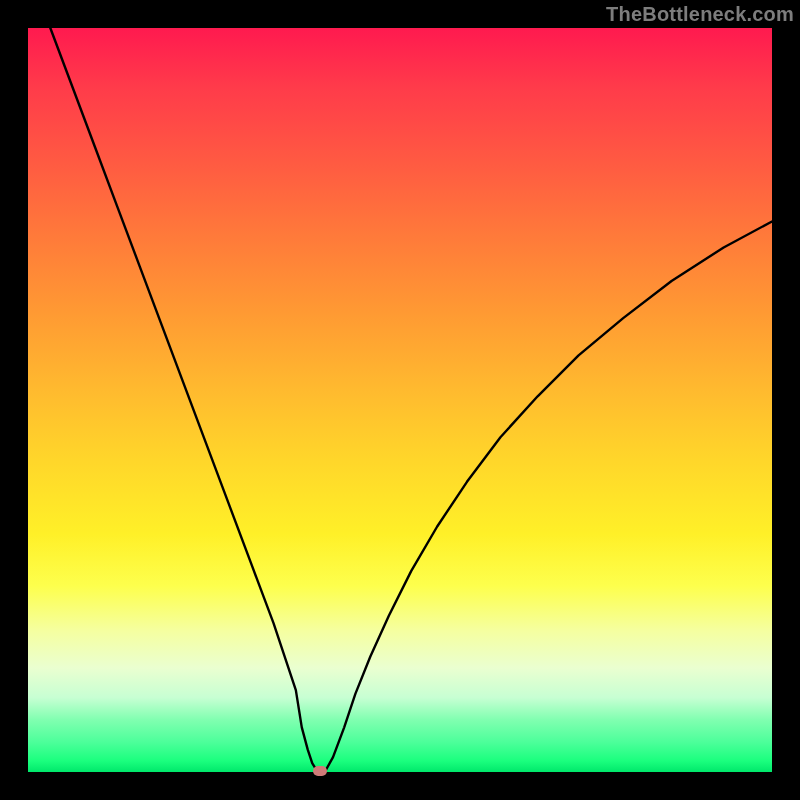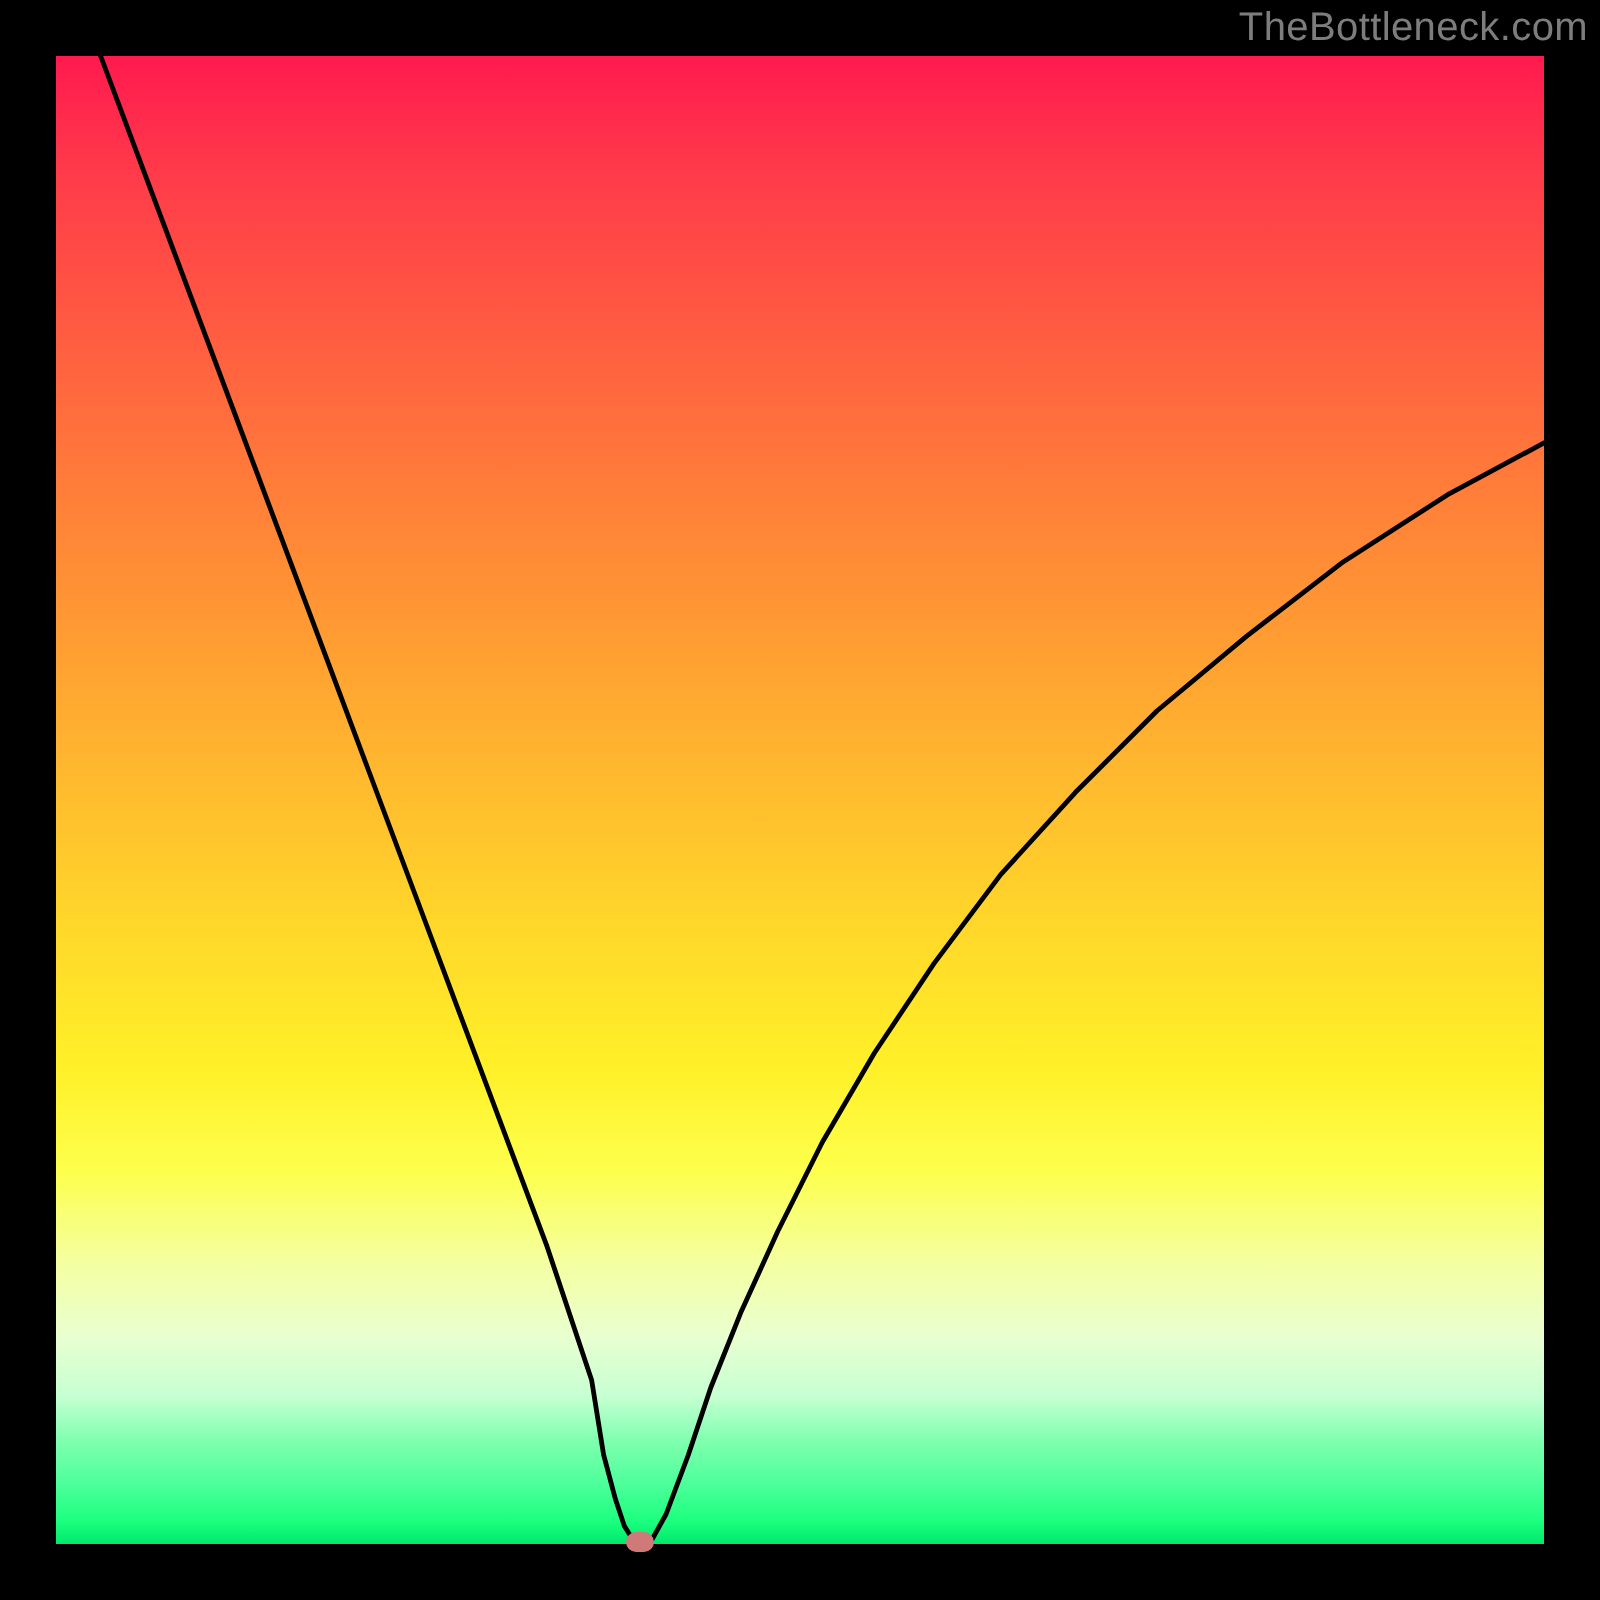--- a/index.html
+++ b/index.html
@@ -9,20 +9,21 @@
     height: 800px;
     overflow: hidden;
     background: #000;
     font-family: Arial, Helvetica, sans-serif;
   }
   .stage {
     position: relative;
     width: 800px;
     height: 800px;
     background: #000;
+    font-weight: bold;
   }
   .plot {
     position: absolute;
     left: 28px;
     top: 28px;
     width: 744px;
     height: 744px;
   }
   .gradient-bg {
     position: absolute;

